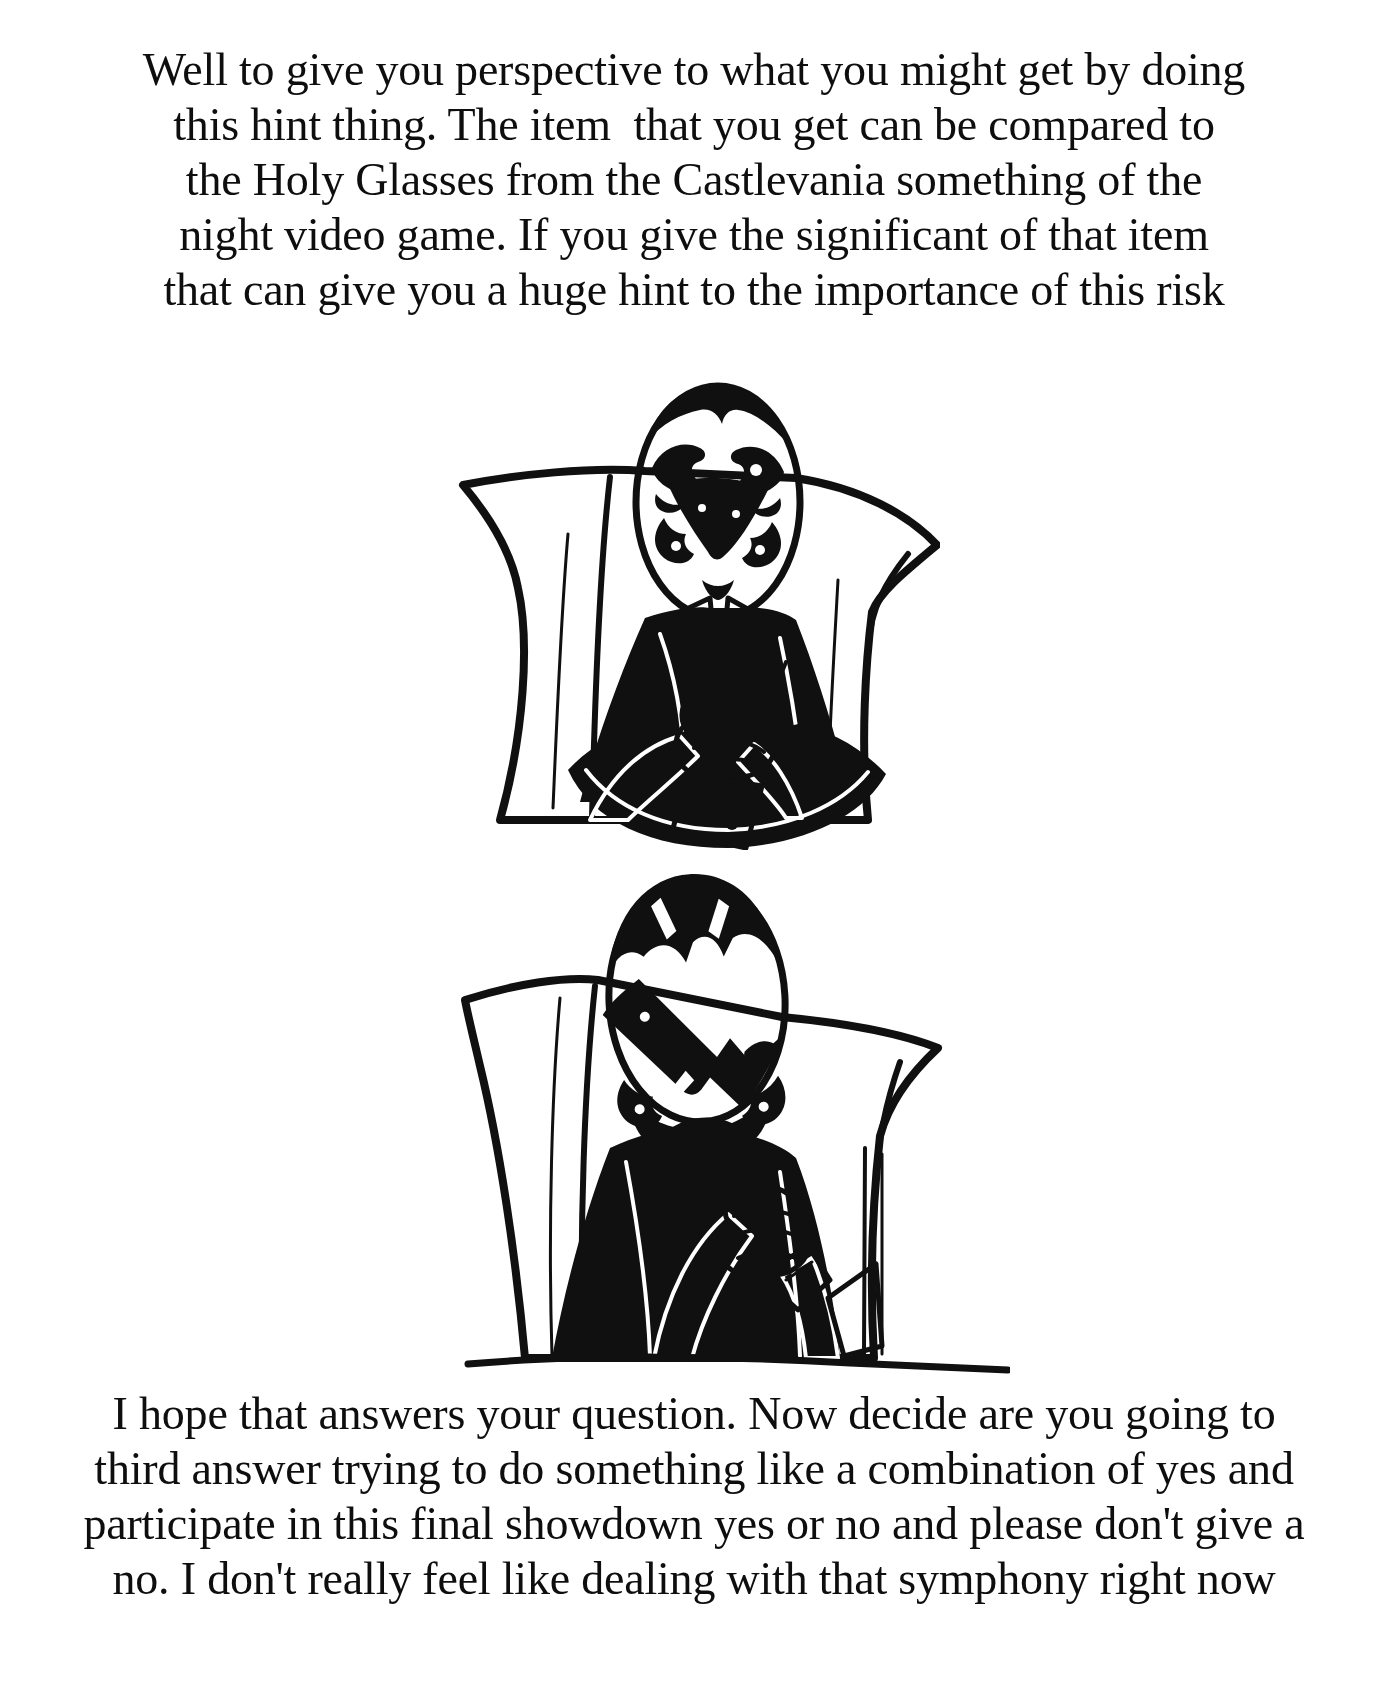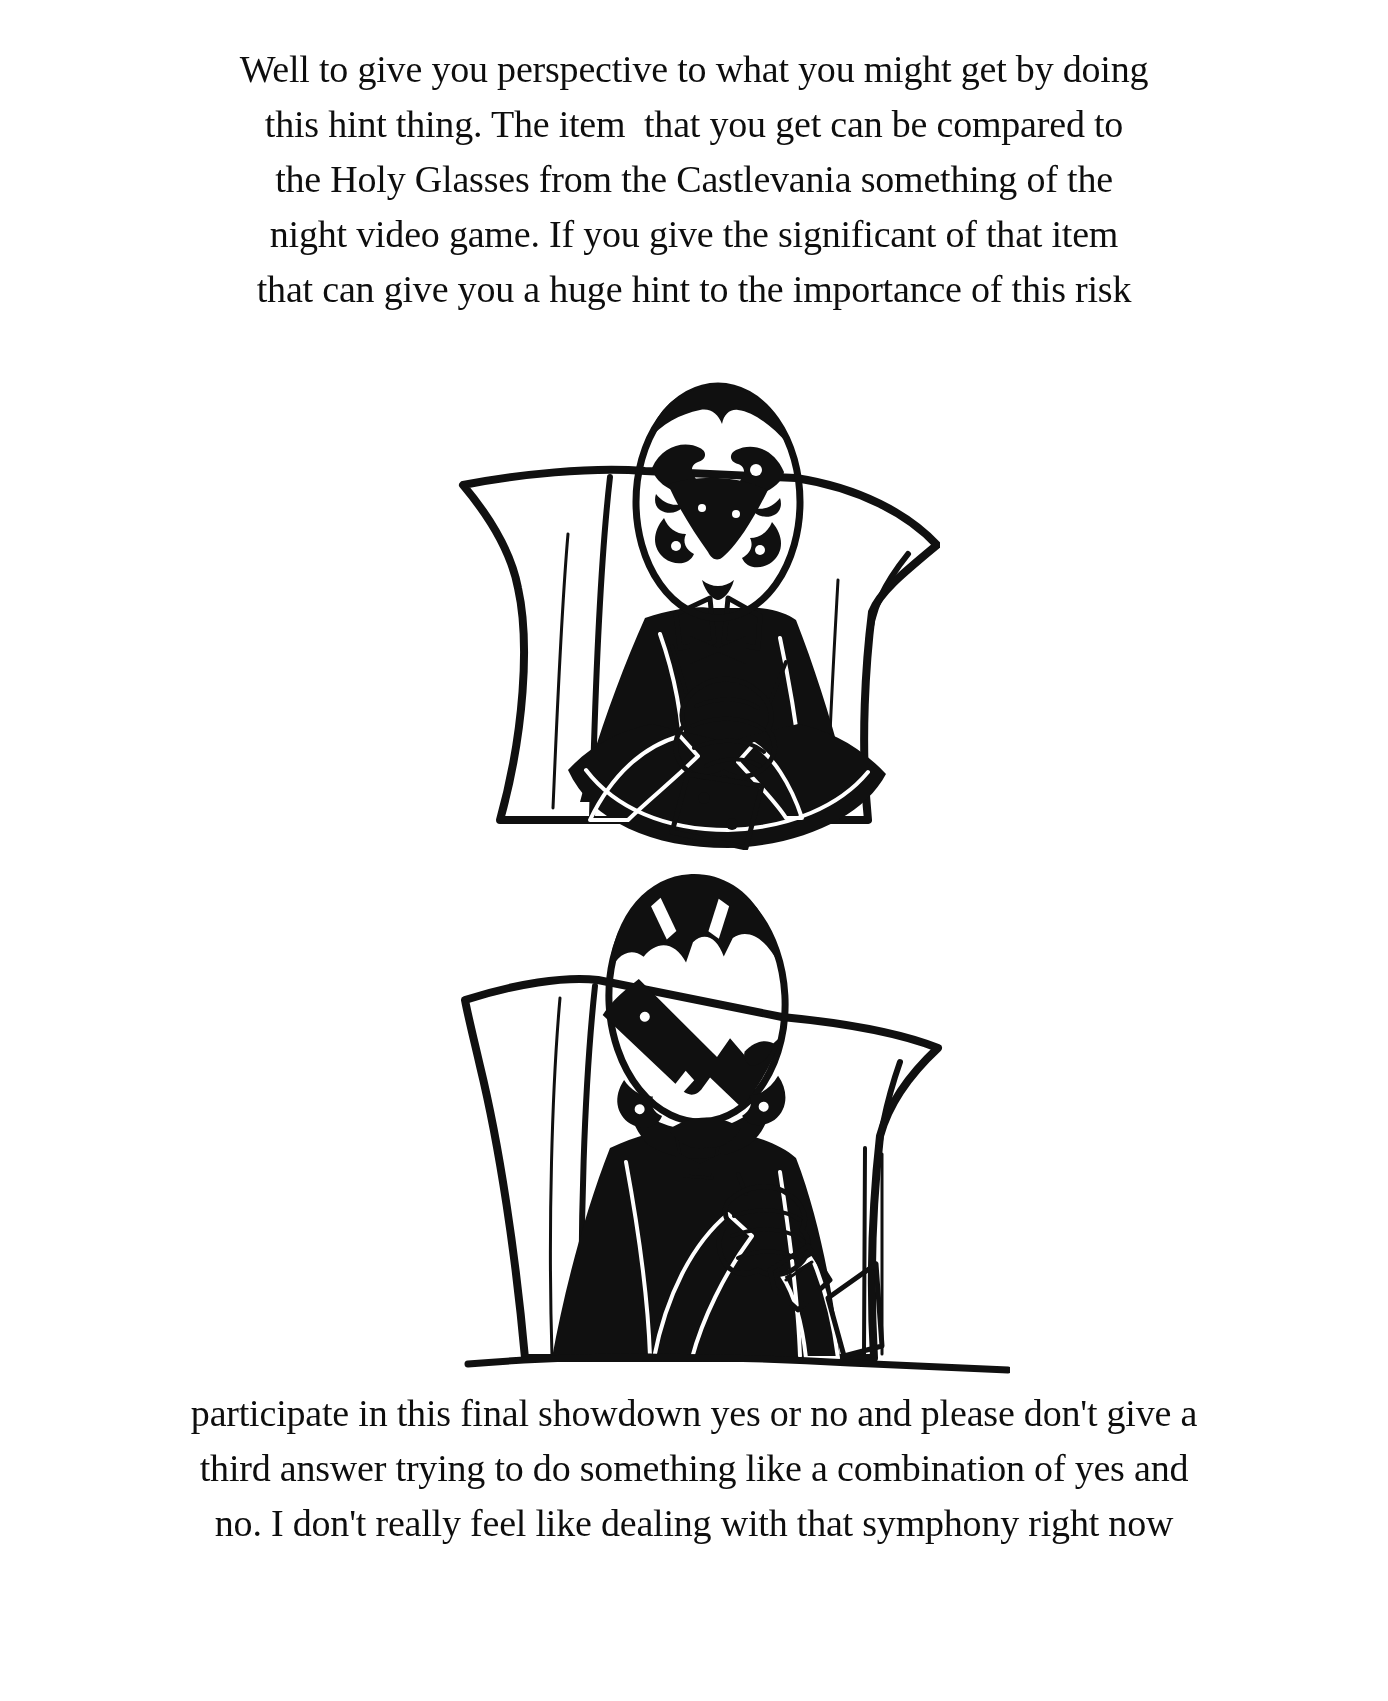--- a/index.html
+++ b/index.html
@@ -4,21 +4,21 @@
 <style>
   html,body{margin:0;padding:0;}
   body{
     width:1388px;height:1701px;position:relative;overflow:hidden;
     background:#ffffff;
     font-family:"Liberation Serif","DejaVu Serif",serif;
   }
   .caption{position:absolute;left:0;right:0;color:#0e0e0e;}
   .caption .line{
     display:block;text-align:center;white-space:pre;
-    font-size:38px;line-height:55px;letter-spacing:-0.2px;
+    font-size:46px;line-height:55px;letter-spacing:-0.2px;
   }
   #top-caption{top:42px;}
   #bottom-caption{top:1386px;}
   .figure{position:absolute;}
   #figure-1{left:440px;top:350px;width:500px;height:500px;}
   #figure-2{left:430px;top:818px;width:580px;height:556px;}
   svg .ln{fill:none;stroke:#101010;stroke-linecap:round;stroke-linejoin:round;}
   svg .wln{fill:none;stroke:#ffffff;stroke-linecap:round;stroke-linejoin:round;}
 </style>
 </head>
@@ -142,16 +142,17 @@
       <path d="M340,452 L378,428 L400,462 L368,492 L344,470 Z" fill="#ffffff" class="ln" stroke-width="5"></path>
       <path class="ln" stroke-width="3" d="M356,462 L382,444"></path>
       <path d="M398,480 L446,446 L452,528 L414,538 Z" fill="#ffffff" class="ln" stroke-width="5"></path>
     </g>
 
     <path class="ln" stroke-width="7" d="M38,546 C150,536 300,538 420,545 C480,548 540,550 578,552"></path>
   </svg>
 </div>
 
 <div class="caption" id="bottom-caption">
+  <span class="line">I hope that answers your question. Now decide are you going to</span>
+  <span class="line">third answer trying to do something like a combination of yes and</span>
   <span class="line">participate in this final showdown yes or no and please don't give a</span>
-  <span class="line">third answer trying to do something like a combination of yes and</span>
   <span class="line">no. I don't really feel like dealing with that symphony right now</span>
 </div>
 
 </body></html>

